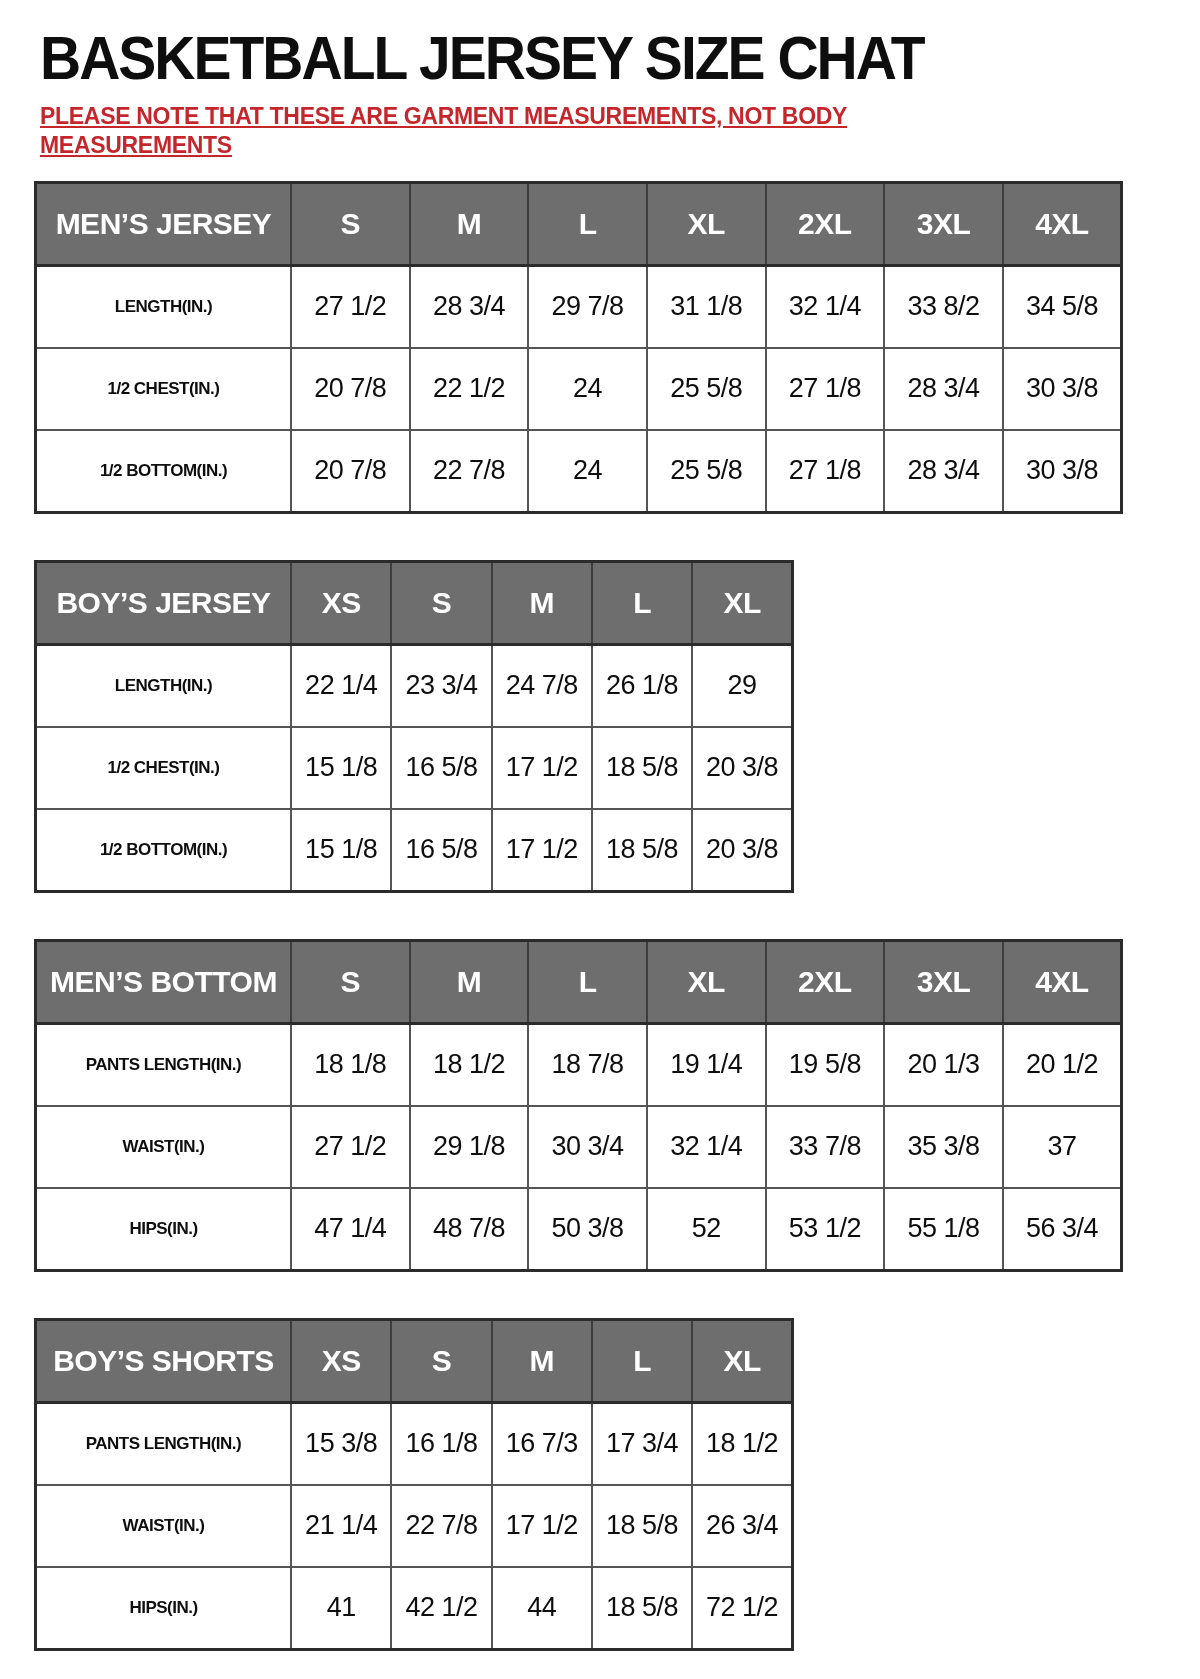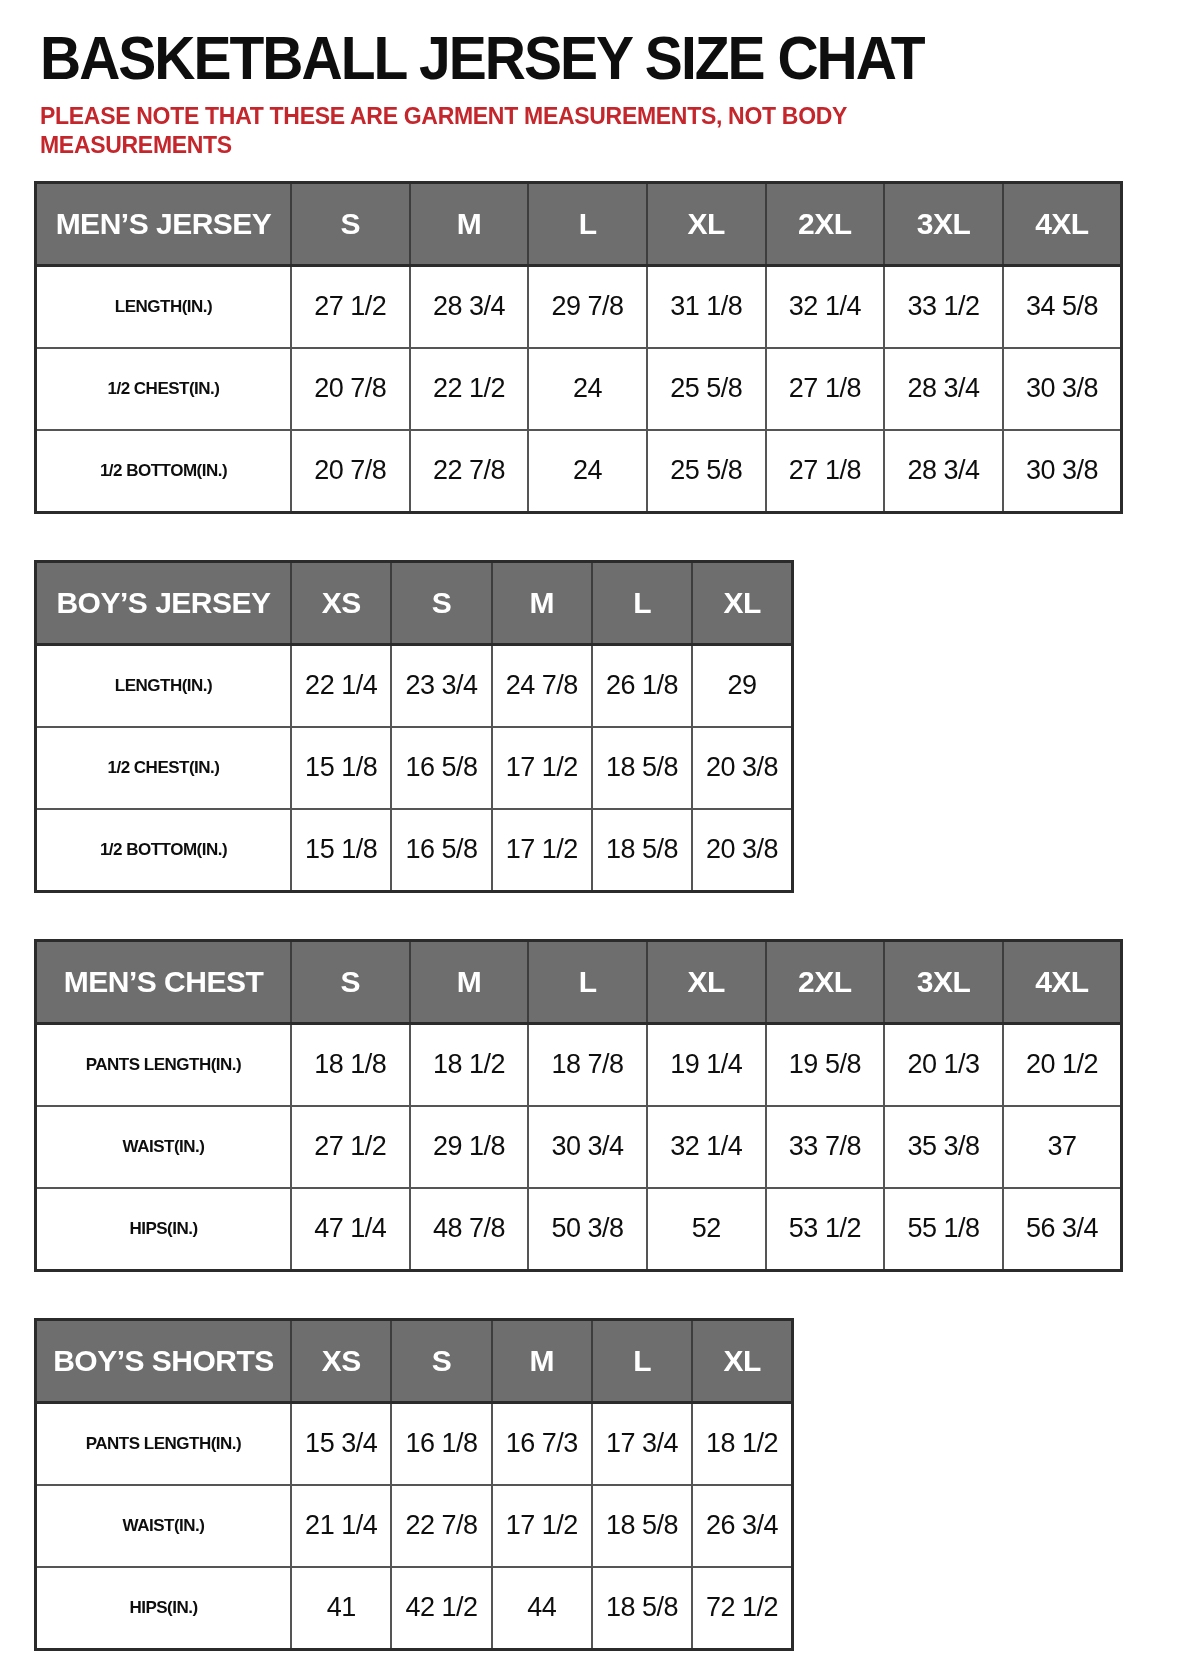--- a/index.html
+++ b/index.html
@@ -17,20 +17,21 @@
     letter-spacing:-2px;
     color:#0e0e0e;
     transform:scaleY(1.08);
     transform-origin:left top;
     white-space:nowrap;
   }
   .note{
     font-weight:bold;
     letter-spacing:-0.3px;
     line-height:1.28;
+    text-decoration:underline;
   }
   .note.top{
     margin:0 0 20px 6px;
     font-size:23px;
     max-width:810px;
   }
 
   table.size-table{
     border-collapse:collapse;
     table-layout:fixed;
@@ -96,21 +97,21 @@
         </tr>
       </thead>
       <tbody>
         <tr>
           <td class="label-col">LENGTH(IN.)</td>
           <td>27 1/2</td>
           <td>28 3/4</td>
           <td>29 7/8</td>
           <td>31 1/8</td>
           <td>32 1/4</td>
-          <td>33 1/2</td>
+          <td>33 8/2</td>
           <td>34 5/8</td>
         </tr>
         <tr>
           <td class="label-col">1/2 CHEST(IN.)</td>
           <td>20 7/8</td>
           <td>22 1/2</td>
           <td>24</td>
           <td>25 5/8</td>
           <td>27 1/8</td>
           <td>28 3/4</td>
@@ -164,21 +165,21 @@
           <td>17 1/2</td>
           <td>18 5/8</td>
           <td>20 3/8</td>
         </tr>
       </tbody>
     </table>
 
   <table class="size-table wide">
       <thead>
         <tr>
-          <th class="label-col">MEN’S CHEST</th>
+          <th class="label-col">MEN’S BOTTOM</th>
           <th>S</th>
           <th>M</th>
           <th>L</th>
           <th>XL</th>
           <th>2XL</th>
           <th>3XL</th>
           <th>4XL</th>
         </tr>
       </thead>
       <tbody>
@@ -222,21 +223,21 @@
           <th>XS</th>
           <th>S</th>
           <th>M</th>
           <th>L</th>
           <th>XL</th>
         </tr>
       </thead>
       <tbody>
         <tr>
           <td class="label-col">PANTS LENGTH(IN.)</td>
-          <td>15 3/4</td>
+          <td>15 3/8</td>
           <td>16 1/8</td>
           <td>16 7/3</td>
           <td>17 3/4</td>
           <td>18 1/2</td>
         </tr>
         <tr>
           <td class="label-col">WAIST(IN.)</td>
           <td>21 1/4</td>
           <td>22 7/8</td>
           <td>17 1/2</td>

